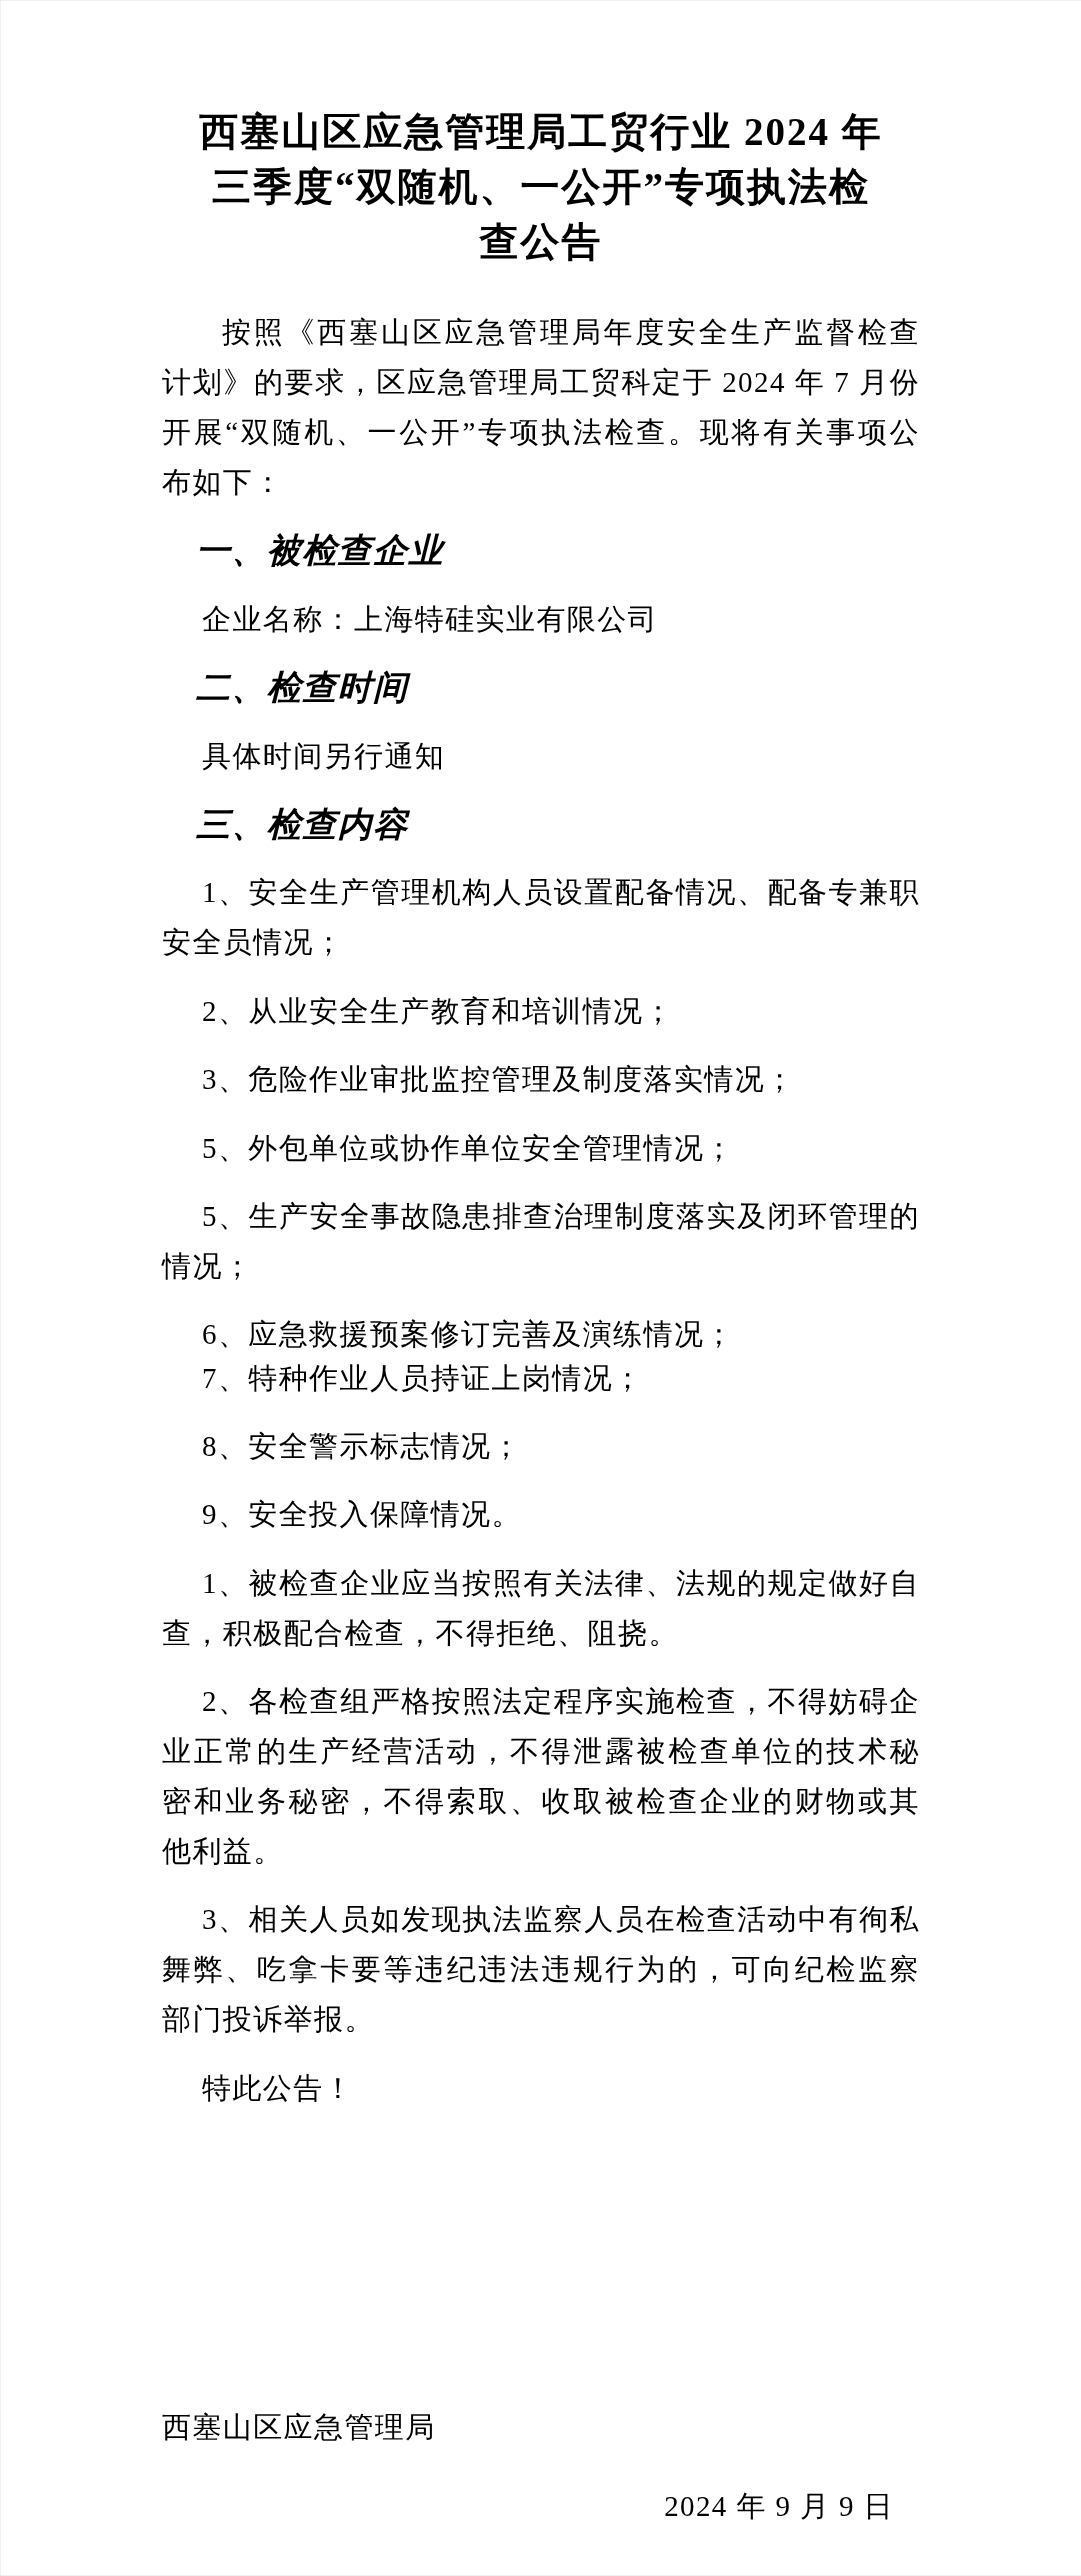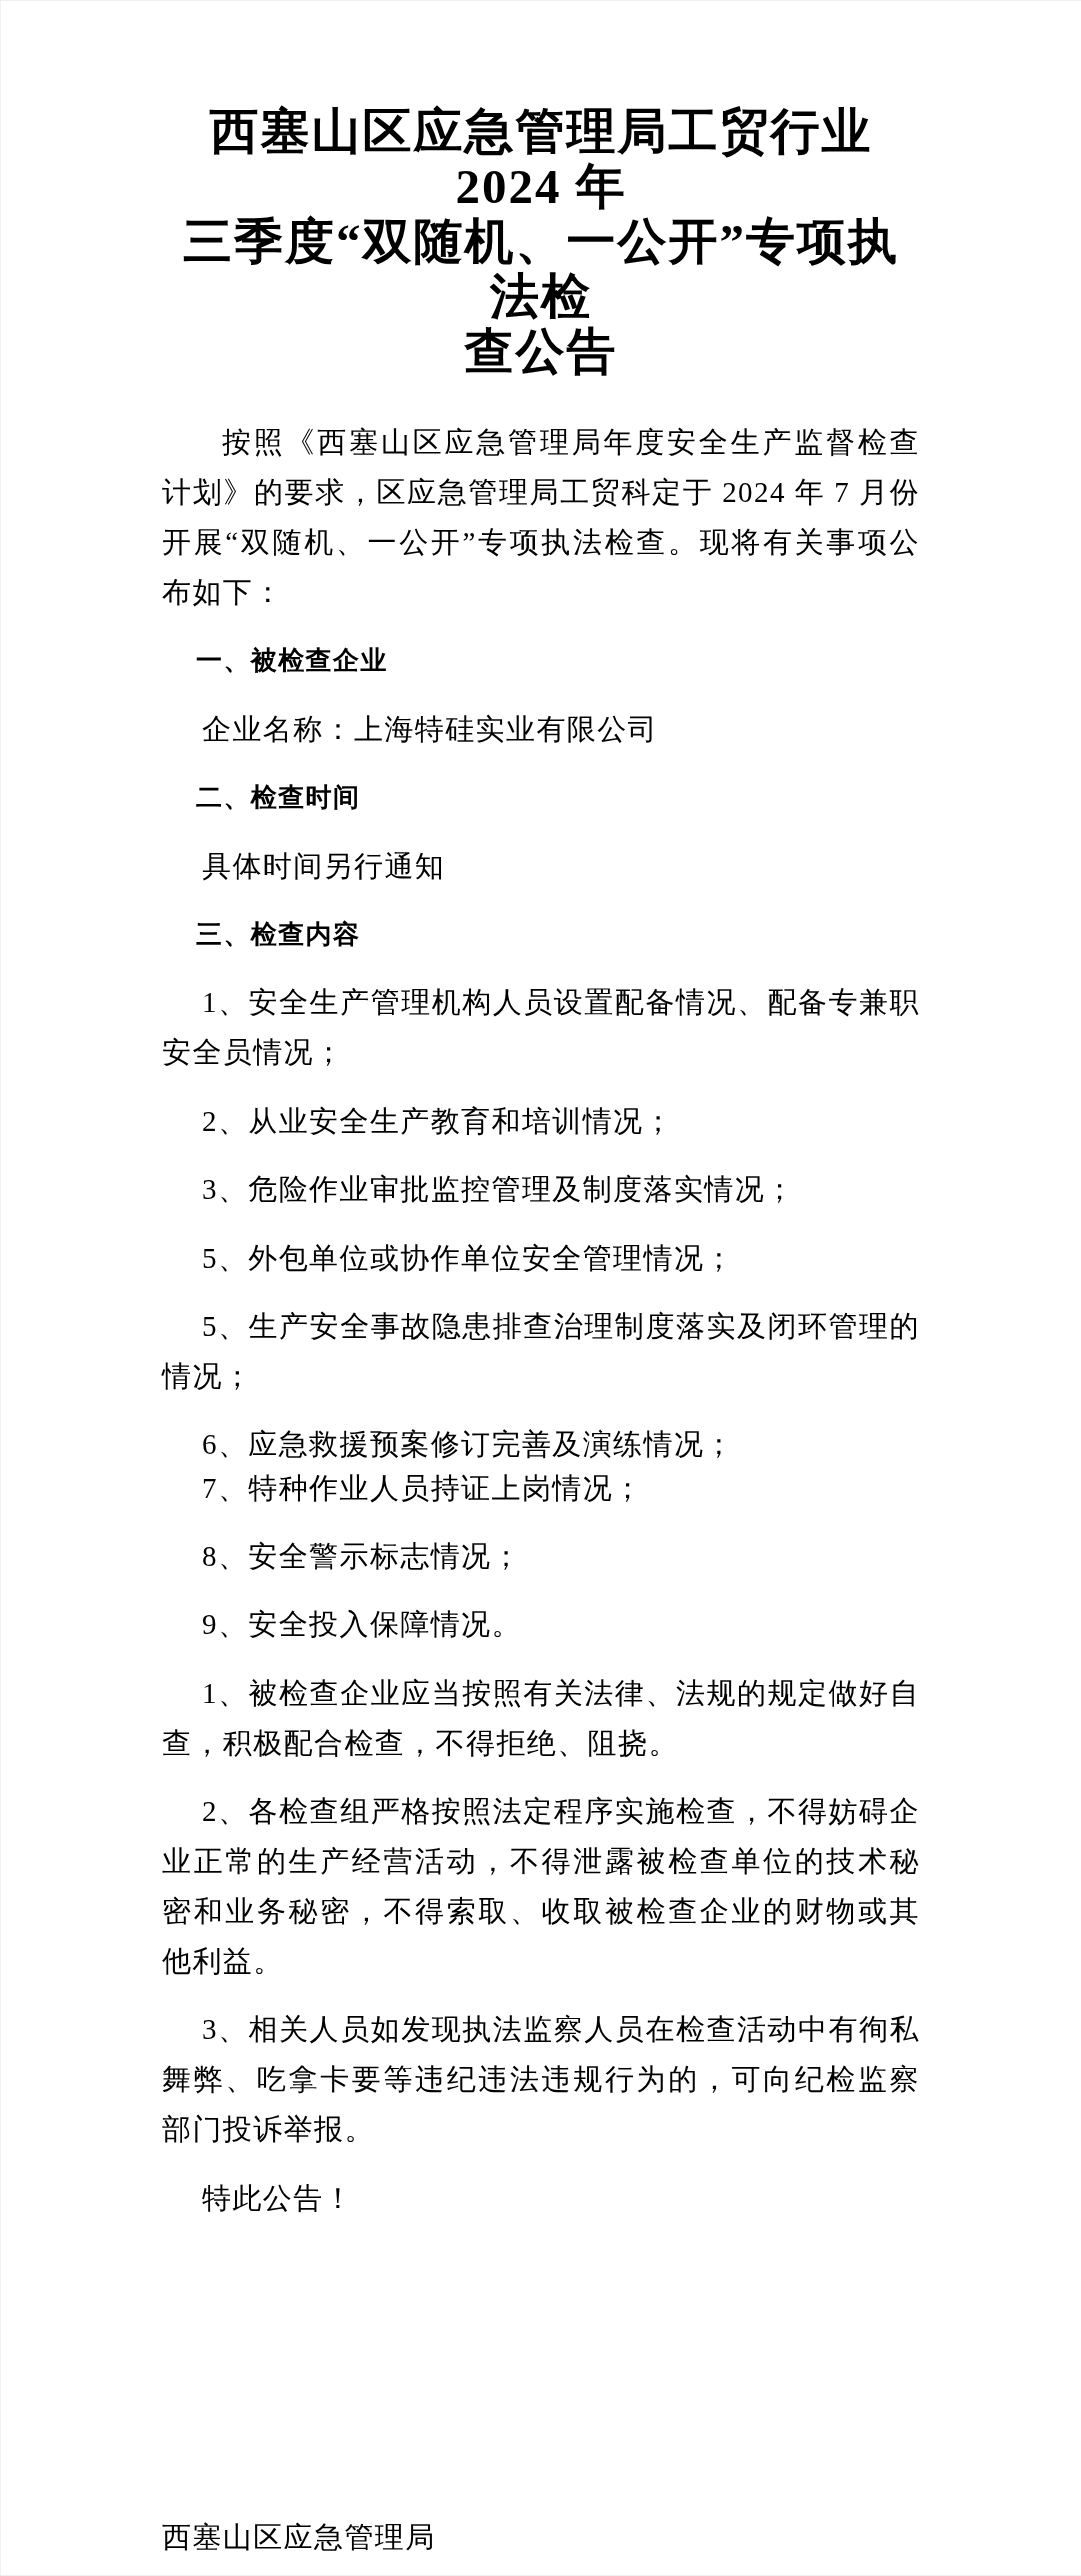--- a/index.html
+++ b/index.html
@@ -21,43 +21,44 @@
       position: absolute;
       top: 0;
       left: 162px;
       width: 758px;
     }
     .doc-title {
       margin-top: 104px;
       text-align: center;
       font-family: "Liberation Serif", "DejaVu Serif", serif;
       font-weight: 700;
-      font-size: 49px;
+      font-size: 39px;
       line-height: 55px;
       letter-spacing: 2px;
     }
     .para {
       margin: 18.4px 0 0 0;
       font-size: 29px;
       line-height: 50px;
       letter-spacing: 1.4px;
       text-align: justify;
     }
     .intro {
       margin-top: 38px;
     }
     .sec-heading {
       margin: 18.4px 0 0 0;
       font-family: "Liberation Sans", "DejaVu Sans", sans-serif;
       font-weight: 700;
-      font-size: 26px;
+      font-size: 34px;
       line-height: 50px;
       letter-spacing: 1.4px;
       text-indent: 34px;
       text-align: justify;
+      font-style: italic;
     }
     .ind-2 { text-indent: 60px; }
     .ind-1 { text-indent: 40px; }
     .tight { margin-top: -6.8px; }
     .signature-block {
       margin-top: 289px;
       text-align: left;
       font-size: 29px;
       line-height: 50px;
       letter-spacing: 1.4px;

